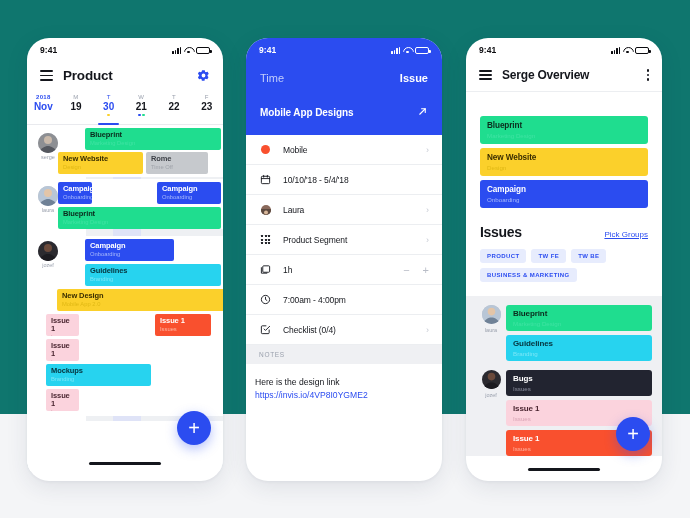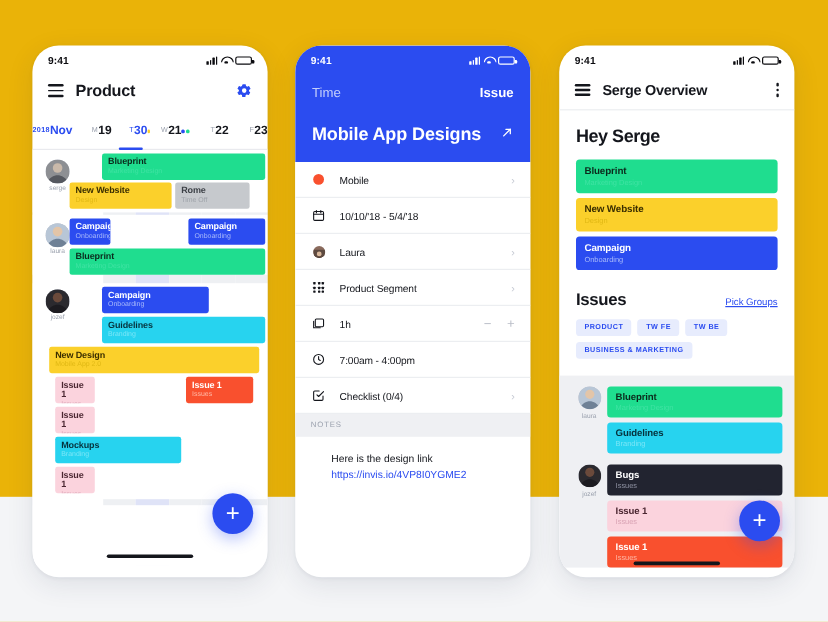--- a/index.html
+++ b/index.html
@@ -5,21 +5,21 @@
   * { box-sizing: border-box; margin: 0; padding: 0; }
   html, body {
     width: 690px; height: 518px;
     background: #f4f5f7;
     font-family: "Liberation Sans", sans-serif;
     overflow: hidden;
   }
   .stage {
     position: relative;
     width: 690px; height: 414px;
-    background: #eab308;
+    background: #0f766e;
     text-decoration: underline;
   }
 
   
   .phone {
     position: absolute;
     width: 196px;
     height: 443px;
     background: #ffffff;
     border-radius: 22px;
@@ -75,21 +75,21 @@
   .p1-title { font-size: 13.5px; font-weight: bold; color: #14161c; margin-left: 10px; letter-spacing: -.2px; }
   .gear { margin-left: auto; width: 13px; height: 13px; position: relative; }
   .gear svg { display: block; }
 
   .daystrip {
     display: flex; border-bottom: 1px solid #e9eaee;
     padding: 0 0 0 0; height: 32px;
   }
   .daycell {
     flex: 1; text-align: center; position: relative;
-    display: flex; align-items: center; justify-content: flex-end;
+    display: flex; flex-direction: column; align-items: center; justify-content: flex-start;
     padding-top: 1px;
   }
   .daycell .dow { font-size: 6px; color: #9aa0ad; letter-spacing: .3px; }
   .daycell .dnum { font-size: 10px; font-weight: bold; color: #14161c; margin-top: 1px; }
   .daycell.month .dow { color: #2b4cf0; font-weight: bold; }
   .daycell.month .dnum { color: #2b4cf0; }
   .daycell.sel .dow, .daycell.sel .dnum { color: #2b4cf0; }
   .daycell .underline {
     position: absolute; bottom: -1px; left: 6px; right: 6px; height: 2px; background: #2b4cf0; border-radius: 1px;
   }
@@ -137,21 +137,21 @@
 
   
   .p2-head { background: #2b4cf0; padding: 0 0 14px 0; }
   .p2-actions {
     display: flex; align-items: center; justify-content: space-between;
     padding: 10px 14px 0 14px;
   }
   .p2-close { font-size: 11px; color: #c4cffb; }
   .p2-save { font-size: 11px; color: #ffffff; font-weight: bold; }
   .p2-titlerow { display: flex; align-items: center; padding: 19px 14px 0 14px; }
-  .p2-title { font-size: 15px; color: #ffffff; font-weight: bold; letter-spacing: -.1px; }
+  .p2-title { font-size: 10px; color: #ffffff; font-weight: bold; letter-spacing: -.1px; }
   .p2-expand { margin-left: auto; color: #fff; }
 
   .listrow {
     display: flex; align-items: center;
     height: 30px; padding: 0 13px;
     border-bottom: 1px solid #eceef1;
     background: #fff;
   }
   .listrow .ico { width: 13px; display:flex; align-items:center; justify-content:center; color: #14161c; }
   .listrow .lbl { font-size: 8.5px; color: #14161c; margin-left: 11px; letter-spacing: -.1px; }
@@ -159,21 +159,21 @@
   .listrow .pm { margin-left: auto; display: flex; align-items: center; gap: 13px; color: #b9bdc7; font-size: 11px; }
   .dotred { width: 9px; height: 9px; border-radius: 50%; background: #f9502e; }
   .miniav { width: 10px; height: 10px; border-radius: 50%; overflow: hidden; background:#8a6a5c; }
   .griddots { display: grid; grid-template-columns: repeat(3, 2px); gap: 1.6px; }
   .griddots i { width: 2px; height: 2px; background: #14161c; border-radius: .4px; display:block; }
 
   .notes-head {
     background: #eff0f3; height: 19px; display: flex; align-items: center;
     padding: 0 13px; font-size: 6.5px; color: #9aa0ad; letter-spacing: .7px;
   }
-  .notes-body { padding: 12px 30px; font-size: 8.6px; line-height: 1.55; color: #14161c; }
+  .notes-body { padding: 12px 9px; font-size: 8.6px; line-height: 1.55; color: #14161c; }
   .notes-body a { color: #2b4cf0; text-decoration: none; }
 
   
   .p3-appbar { display:flex; align-items:center; padding: 6px 13px 9px 13px; border-bottom: 1px solid #eceef1; }
   .p3-title { font-size: 12px; font-weight: bold; color: #14161c; margin-left: 10px; letter-spacing: -.2px; }
   .kebab { margin-left: auto; display: flex; flex-direction: column; gap: 2px; }
   .kebab i { width: 2.4px; height: 2.4px; background: #14161c; border-radius: 50%; display:block; }
   .p3-scroll { height: 387px; overflow: hidden; position: relative; }
   .greet { padding: 13px 14px 0 14px; }
   .greet h1 { font-size: 15px; font-weight: bold; color: #14161c; letter-spacing: -.4px; }
@@ -339,21 +339,21 @@
             <span class="s" style="color: rgb(63, 227, 163);">Marketing Design</span>
           </div>
           <div class="ev" style="left: 58px; top: 114px; width: 89px; height: 22px; background: rgb(43, 76, 240); color: rgb(255, 255, 255);">
             <span class="t">Campaign</span>
             <span class="s" style="color: rgb(168, 185, 251);">Onboarding</span>
           </div>
           <div class="ev" style="left: 58px; top: 139px; width: 136px; height: 22px; background: rgb(39, 211, 239); color: rgb(6, 50, 60);">
             <span class="t">Guidelines</span>
             <span class="s" style="color: rgb(122, 230, 247);">Branding</span>
           </div>
-          <div class="ev" style="left: 14px; top: 164px; width: 175px; height: 22px; background: rgb(251, 208, 43); color: rgb(58, 46, 0);">
+          <div class="ev" style="left: 30px; top: 164px; width: 175px; height: 22px; background: rgb(251, 208, 43); color: rgb(58, 46, 0);">
             <span class="t">New Design</span>
             <span class="s" style="color: rgb(224, 184, 20);">Mobile App 2.0</span>
           </div>
           <div class="ev" style="left: 19px; top: 189px; width: 33px; height: 22px; background: rgb(251, 211, 221); color: rgb(75, 38, 49);">
             <span class="t">Issue 1</span>
             <span class="s" style="color: rgb(217, 163, 180);">Issues</span>
           </div>
           <div class="ev" style="left: 128px; top: 189px; width: 56px; height: 22px; background: rgb(249, 80, 46); color: rgb(255, 255, 255);">
             <span class="t">Issue 1</span>
             <span class="s" style="color: rgb(255, 181, 163);">Issues</span>
@@ -516,21 +516,20 @@
       <span class="p3-title">Serge Overview</span>
       <span class="kebab">
           <i></i>
           <i></i>
           <i></i>
         </span>
     </div>
 
     <div class="p3-scroll">
       <div class="greet">
-        <h1>Hey Serge</h1>
       </div>
 
       <div class="cardlist" id="p3-cards">
           <div class="bigcard" style="background: rgb(31, 221, 143); color: rgb(11, 42, 28);">
             <span class="t">Blueprint</span>
             <span class="s" style="color: rgb(63, 227, 163);">Marketing Design</span>
           </div>
           <div class="bigcard" style="background: rgb(251, 208, 43); color: rgb(58, 46, 0);">
             <span class="t">New Website</span>
             <span class="s" style="color: rgb(224, 184, 20);">Design</span>

